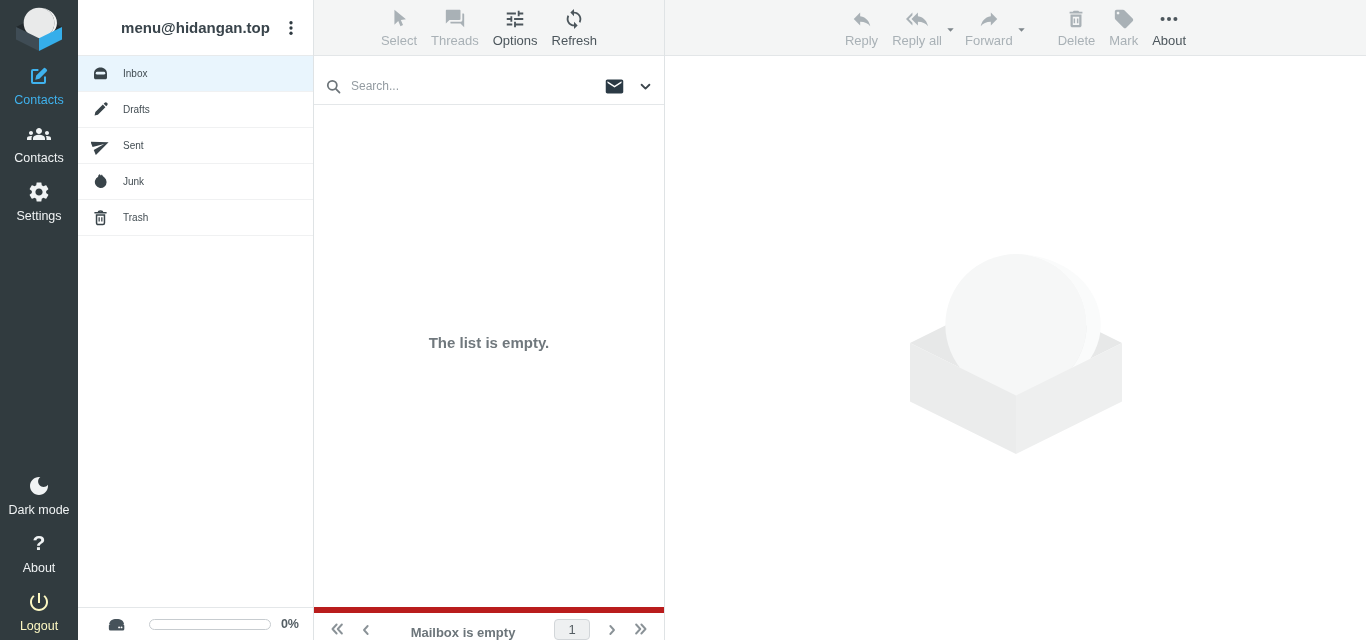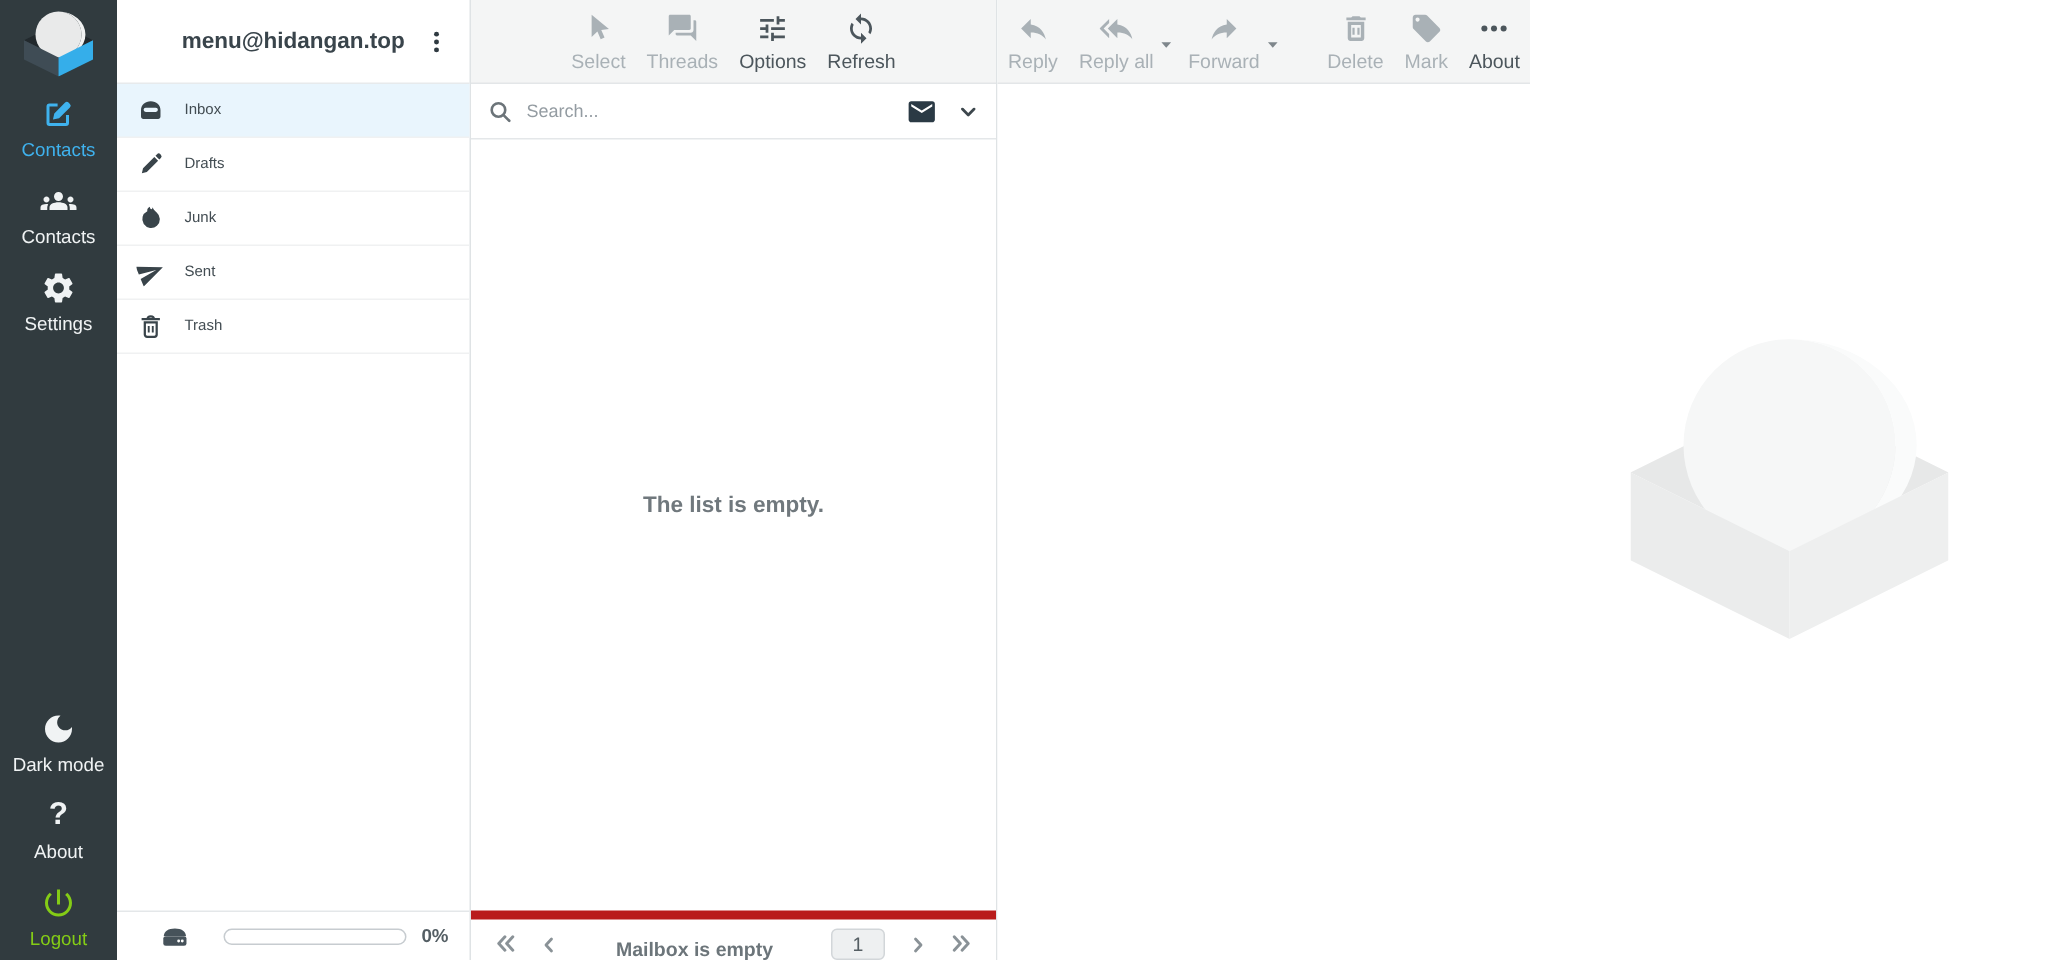--- a/index.html
+++ b/index.html
@@ -18,21 +18,21 @@
   }
   .logo-box { height:56px; display:flex; align-items:center; justify-content:center; cursor:pointer; }
   .side-item {
     height:58px; display:flex; flex-direction:column;
     align-items:center; justify-content:center; gap:5px;
     color:#f0f3f4; font-size:12.5px; cursor:pointer;
   }
   .side-item svg { flex:none; }
   .side-item.selected { background:#4a565d; }
   .side-item.compose { color:#3fb2ee; }
-  .side-item.logout { color:#84cc16; }
+  .side-item.logout { color:#fef9c3; }
   .side-spacer { flex:1; }
   .qmark { font-size:21px; font-weight:bold; line-height:22px; height:24px; }
 
   
   .folders-panel {
     width:236px; min-width:236px; height:640px;
     background:#fff; border-right:1px solid #dfe3e5;
     display:flex; flex-direction:column;
   }
   .account-header {
@@ -62,20 +62,21 @@
     width:126px; height:11px; margin-left:13px;
     border:1px solid #c7ccd0; border-radius:6px; background:#fff;
   }
   .quota-label { font-size:12.5px; font-weight:bold; color:#545e64; margin-left:2px; }
 
   
   .list-panel {
     width:351px; min-width:351px; height:640px;
     display:flex; flex-direction:column; background:#fff;
     border-right:1px solid #dfe3e5;
+    gap:12px;
   }
   .toolbar {
     height:56px; background:#f4f5f5; border-bottom:1px solid #e3e6e8;
     display:flex; align-items:center; justify-content:center;
   }
   .tbtn {
     background:none; border:none; cursor:pointer;
     display:flex; flex-direction:column; align-items:center; gap:3px;
     font-family:inherit; font-size:13px; color:#4c565c; padding:0 7px;
   }
@@ -111,21 +112,21 @@
     padding:2px 4px; display:flex; align-items:center;
   }
   .page-status { flex:1; text-align:center; font-size:13px; font-weight:bold; color:#6c757a; }
   .page-input {
     width:36px; height:21px; text-align:center; font-family:inherit;
     font-size:13px; color:#555e63; background:#eef0f1;
     border:1px solid #d2d6d9; border-radius:4px; margin:0 6px;
   }
 
   
-  .content-panel { flex:1; height:640px; display:flex; flex-direction:row; background:#fff; }
+  .content-panel { flex:1; height:640px; display:flex; flex-direction:column; background:#fff; }
   .content-body { flex:1; display:flex; align-items:center; justify-content:center; }
 </style>
 </head>
 <body>
 
 <aside class="taskmenu">
   <div class="logo-box">
     <svg width="46" height="46" viewBox="0 0 210 210">
       <polygon points="105,48 210,100 105,152 0,100" fill="#22292d"></polygon>
       <circle cx="105" cy="82" r="70" fill="#e9eaea"></circle>
@@ -201,29 +202,29 @@
       <span>Inbox</span>
     </li>
     <li class="folder-row">
       <svg width="19" height="19" viewBox="0 0 24 24" fill="currentColor">
         <path d="M4.5 19.5l1-4.2L15 5.8l3.2 3.2-9.5 9.5-4.2 1zM16 4.8l1.3-1.3a2 2 0 0 1 2.8 0l.4.4a2 2 0 0 1 0 2.8L19.2 8z"></path>
       </svg>
       <span>Drafts</span>
     </li>
     <li class="folder-row">
       <svg width="19" height="19" viewBox="0 0 24 24" fill="currentColor">
-        <path d="M13.7 2.5c.2 2.1 1.9 3.2 3.3 4.6a7.4 7.4 0 1 1-7.9-1c-.4-1.6.7-3.1 2.2-3.7-.1.9.3 1.6 1 2.1 1-.5 1.5-1.1 1.4-2z"></path>
-      </svg>
-      <span>Junk</span>
+        <path d="M2.01 21 23 12 2.01 3 2 10l15 2-15 2z" transform="rotate(-22 12 12)"></path>
+      </svg>
+      <span>Sent</span>
     </li>
     <li class="folder-row">
       <svg width="19" height="19" viewBox="0 0 24 24" fill="currentColor">
-        <path d="M2.01 21 23 12 2.01 3 2 10l15 2-15 2z" transform="rotate(-22 12 12)"></path>
-      </svg>
-      <span>Sent</span>
+        <path d="M13.7 2.5c.2 2.1 1.9 3.2 3.3 4.6a7.4 7.4 0 1 1-7.9-1c-.4-1.6.7-3.1 2.2-3.7-.1.9.3 1.6 1 2.1 1-.5 1.5-1.1 1.4-2z"></path>
+      </svg>
+      <span>Junk</span>
     </li>
     <li class="folder-row">
       <svg width="19" height="19" viewBox="0 0 24 24" fill="none" stroke="currentColor" stroke-width="1.9">
         <path d="M7 8.8h10V19a1.9 1.9 0 0 1-1.9 1.9H8.9A1.9 1.9 0 0 1 7 19z"></path>
         <path d="M4.3 6h15.4M9.4 5.8a2.6 2.1 0 0 1 5.2 0"></path>
         <path d="M10.3 11.8v5.4M13.7 11.8v5.4" stroke-width="1.6"></path>
       </svg>
       <span>Trash</span>
     </li>
   </ul>

